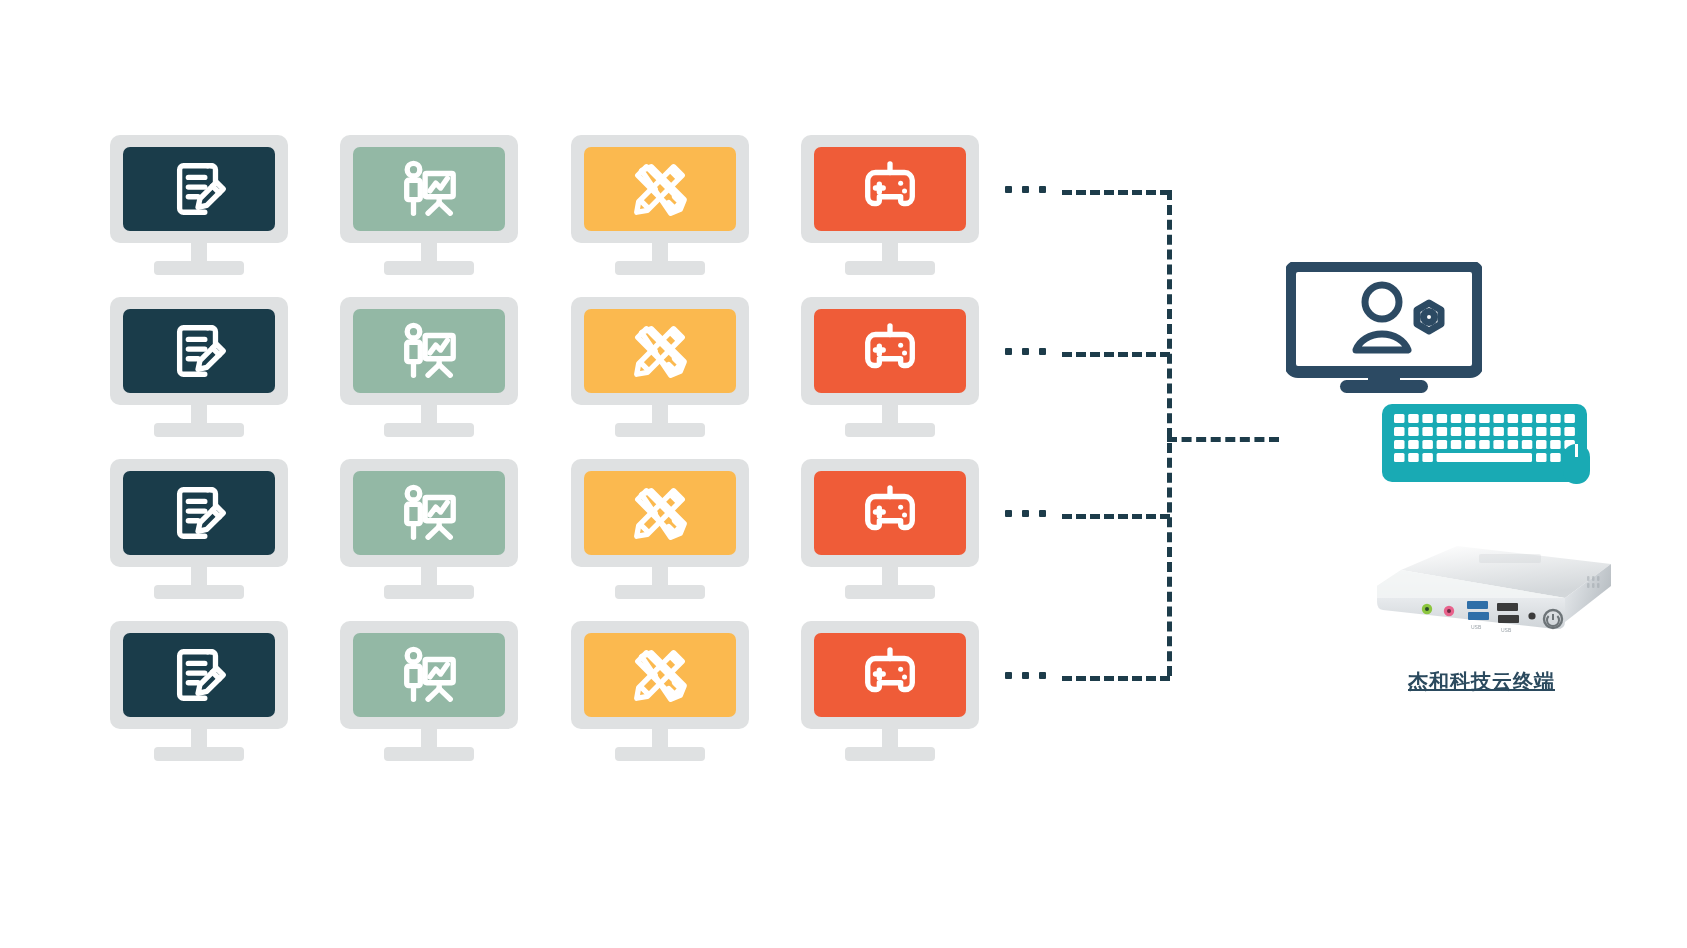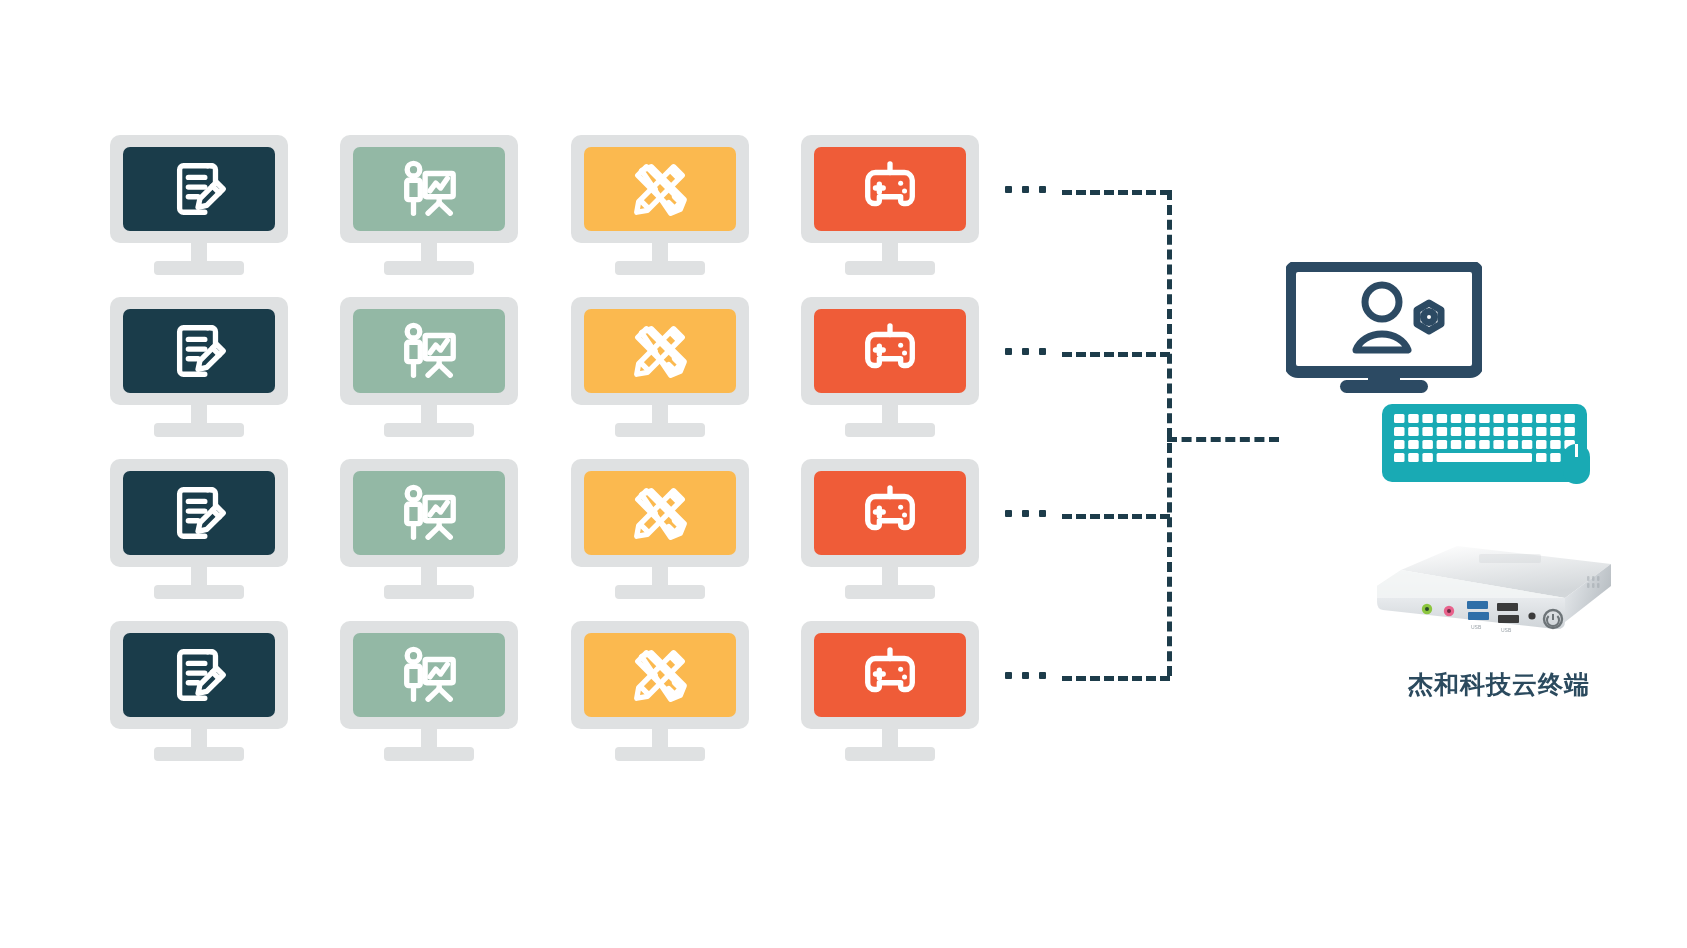--- a/index.html
+++ b/index.html
@@ -34,23 +34,24 @@
 
   
   .dash-h{position:absolute;height:0;border-top:5px dashed #1d3c4a;}
   .dash-v{position:absolute;width:0;border-left:5px dashed #1d3c4a;}
 
   
   #srv-monitor{position:absolute;}
   #srv-keyboard{position:absolute;}
   #srv-box{position:absolute;}
   #srv-label{
-    position:absolute;color:#2b4a5e;font-weight:bold;font-size:25px;
+    position:absolute;color:#2b4a5e;font-weight:bold;font-size:20px;
     letter-spacing:1px;white-space:nowrap;
     font-family:"DejaVu Sans","Liberation Sans",sans-serif;
+    text-decoration:underline;
   }
 </style>
 </head>
 <body>
 
 <div id="stage">
     <div class="client" style="left: 110px; top: 135px;">
       <div class="bezel"></div>
        <div class="screen" style="background:#1a3c4a">
          <span>

